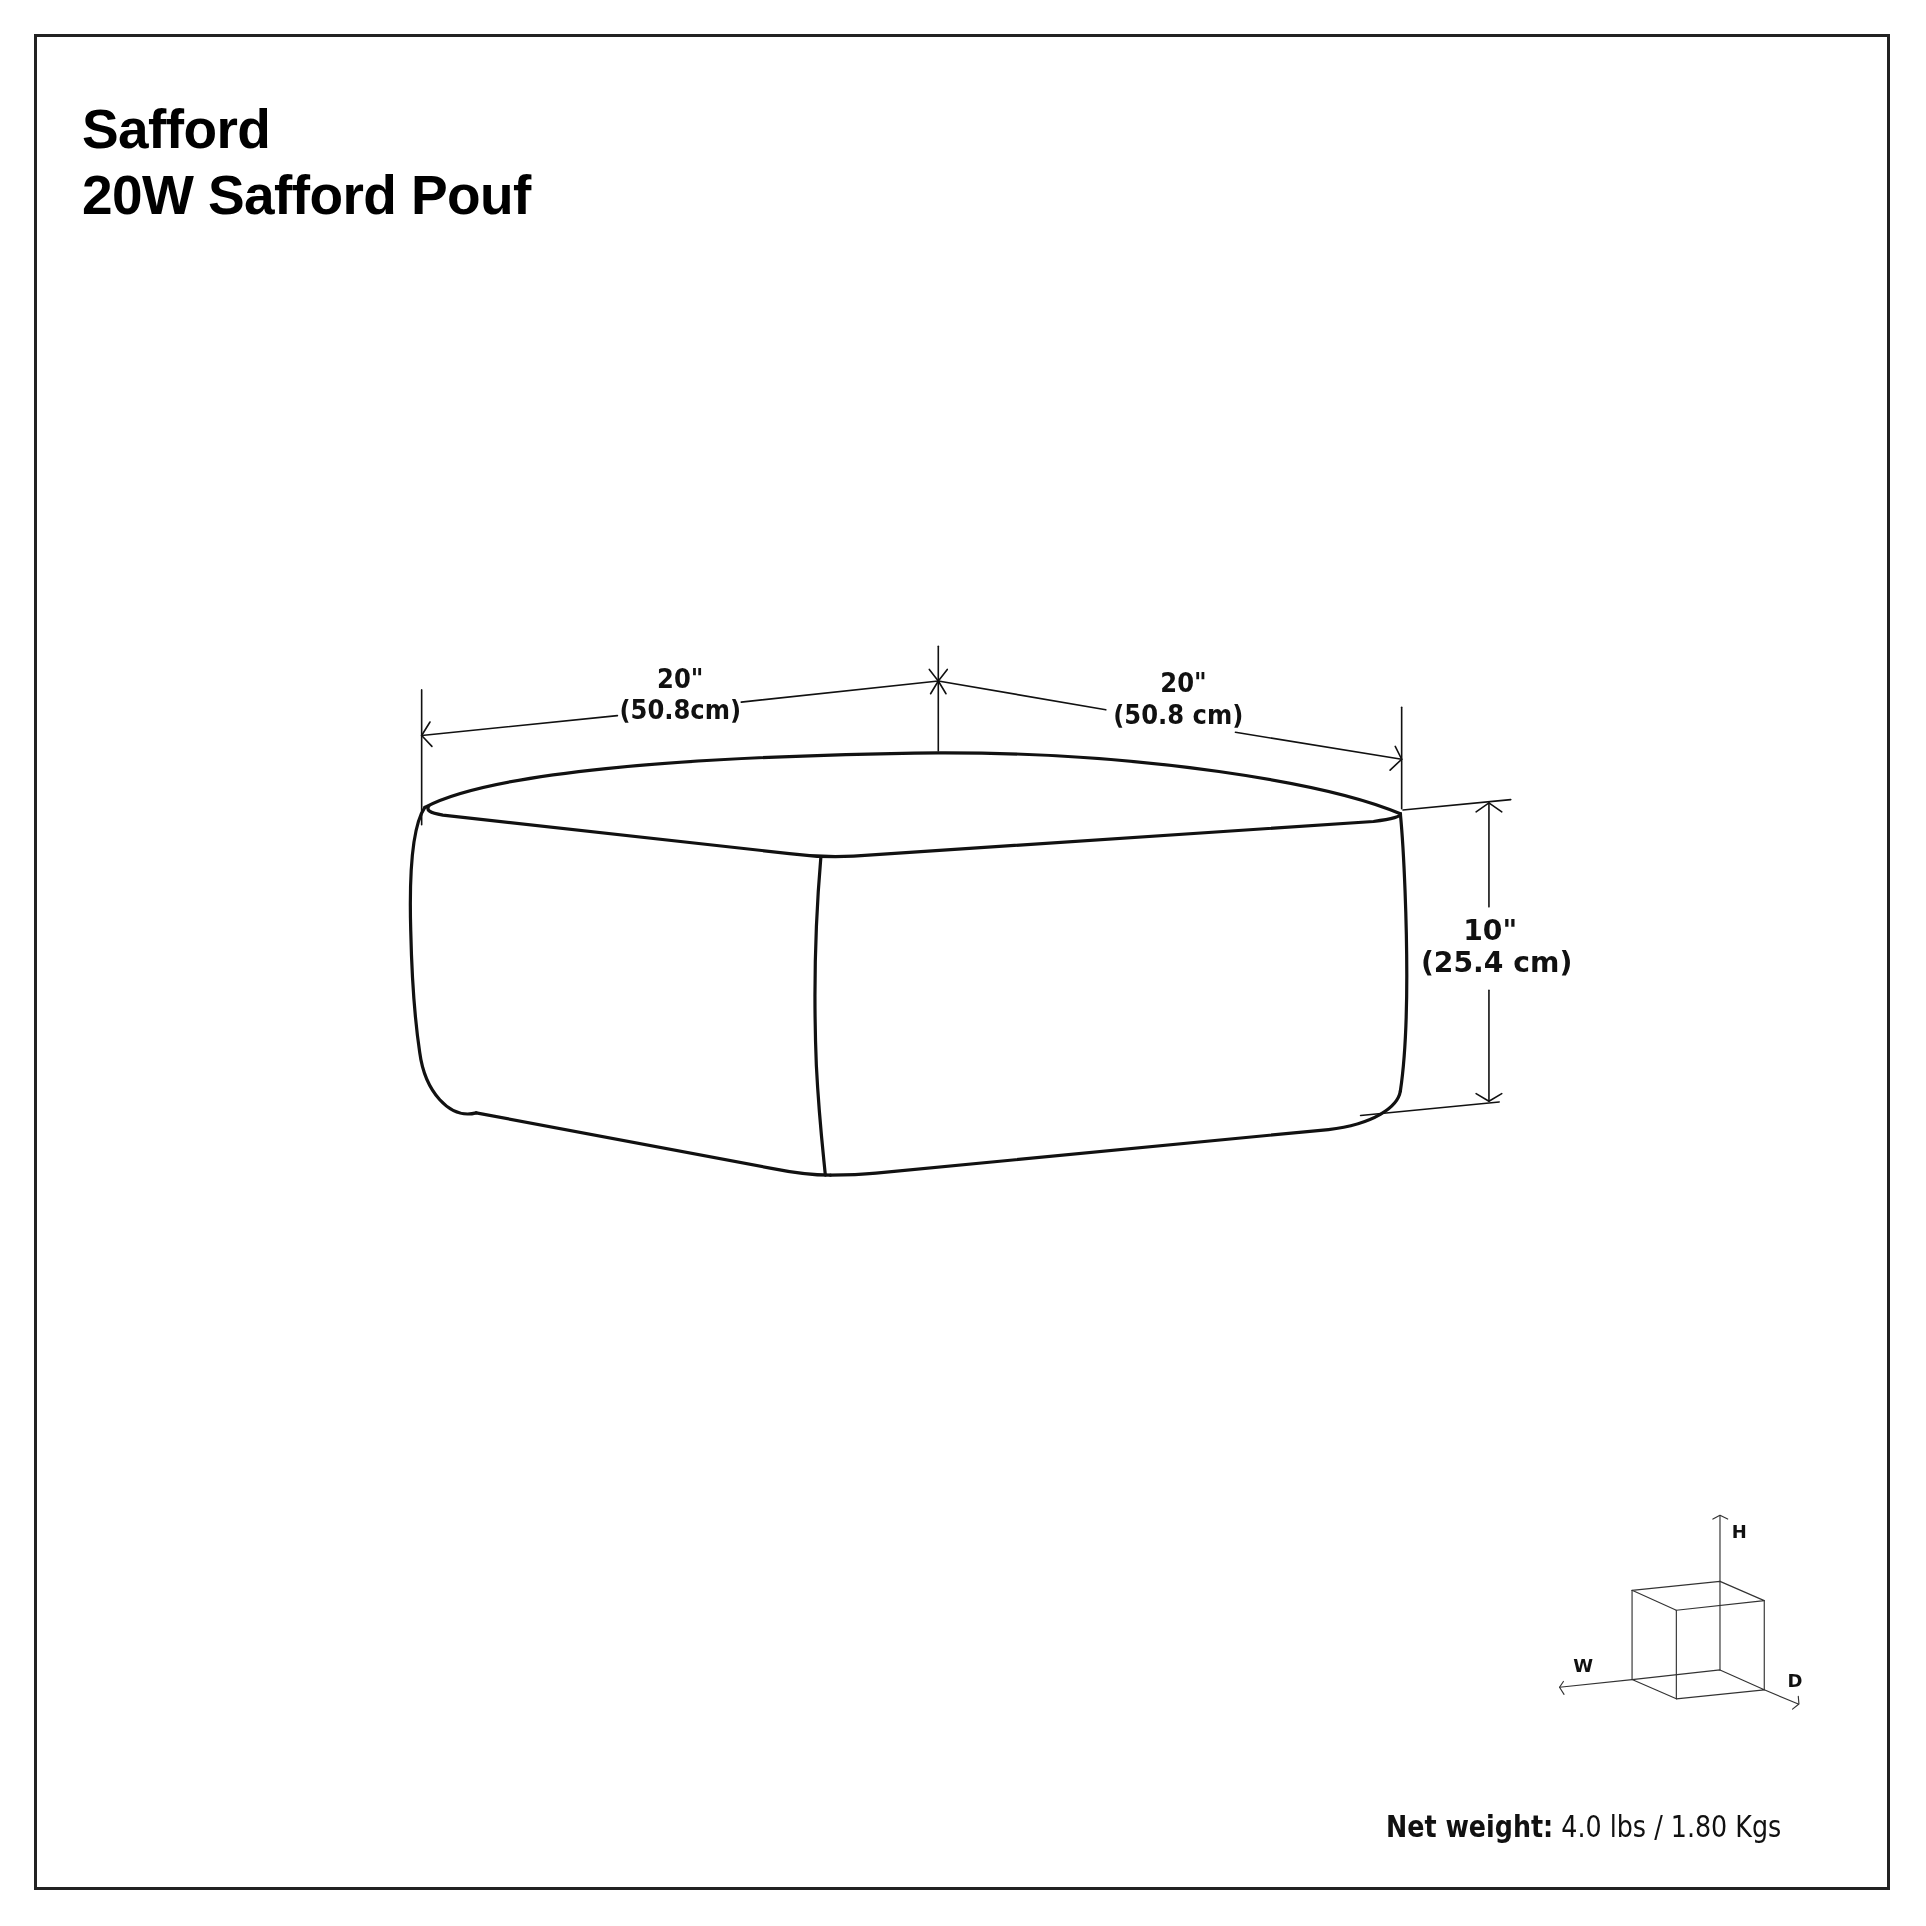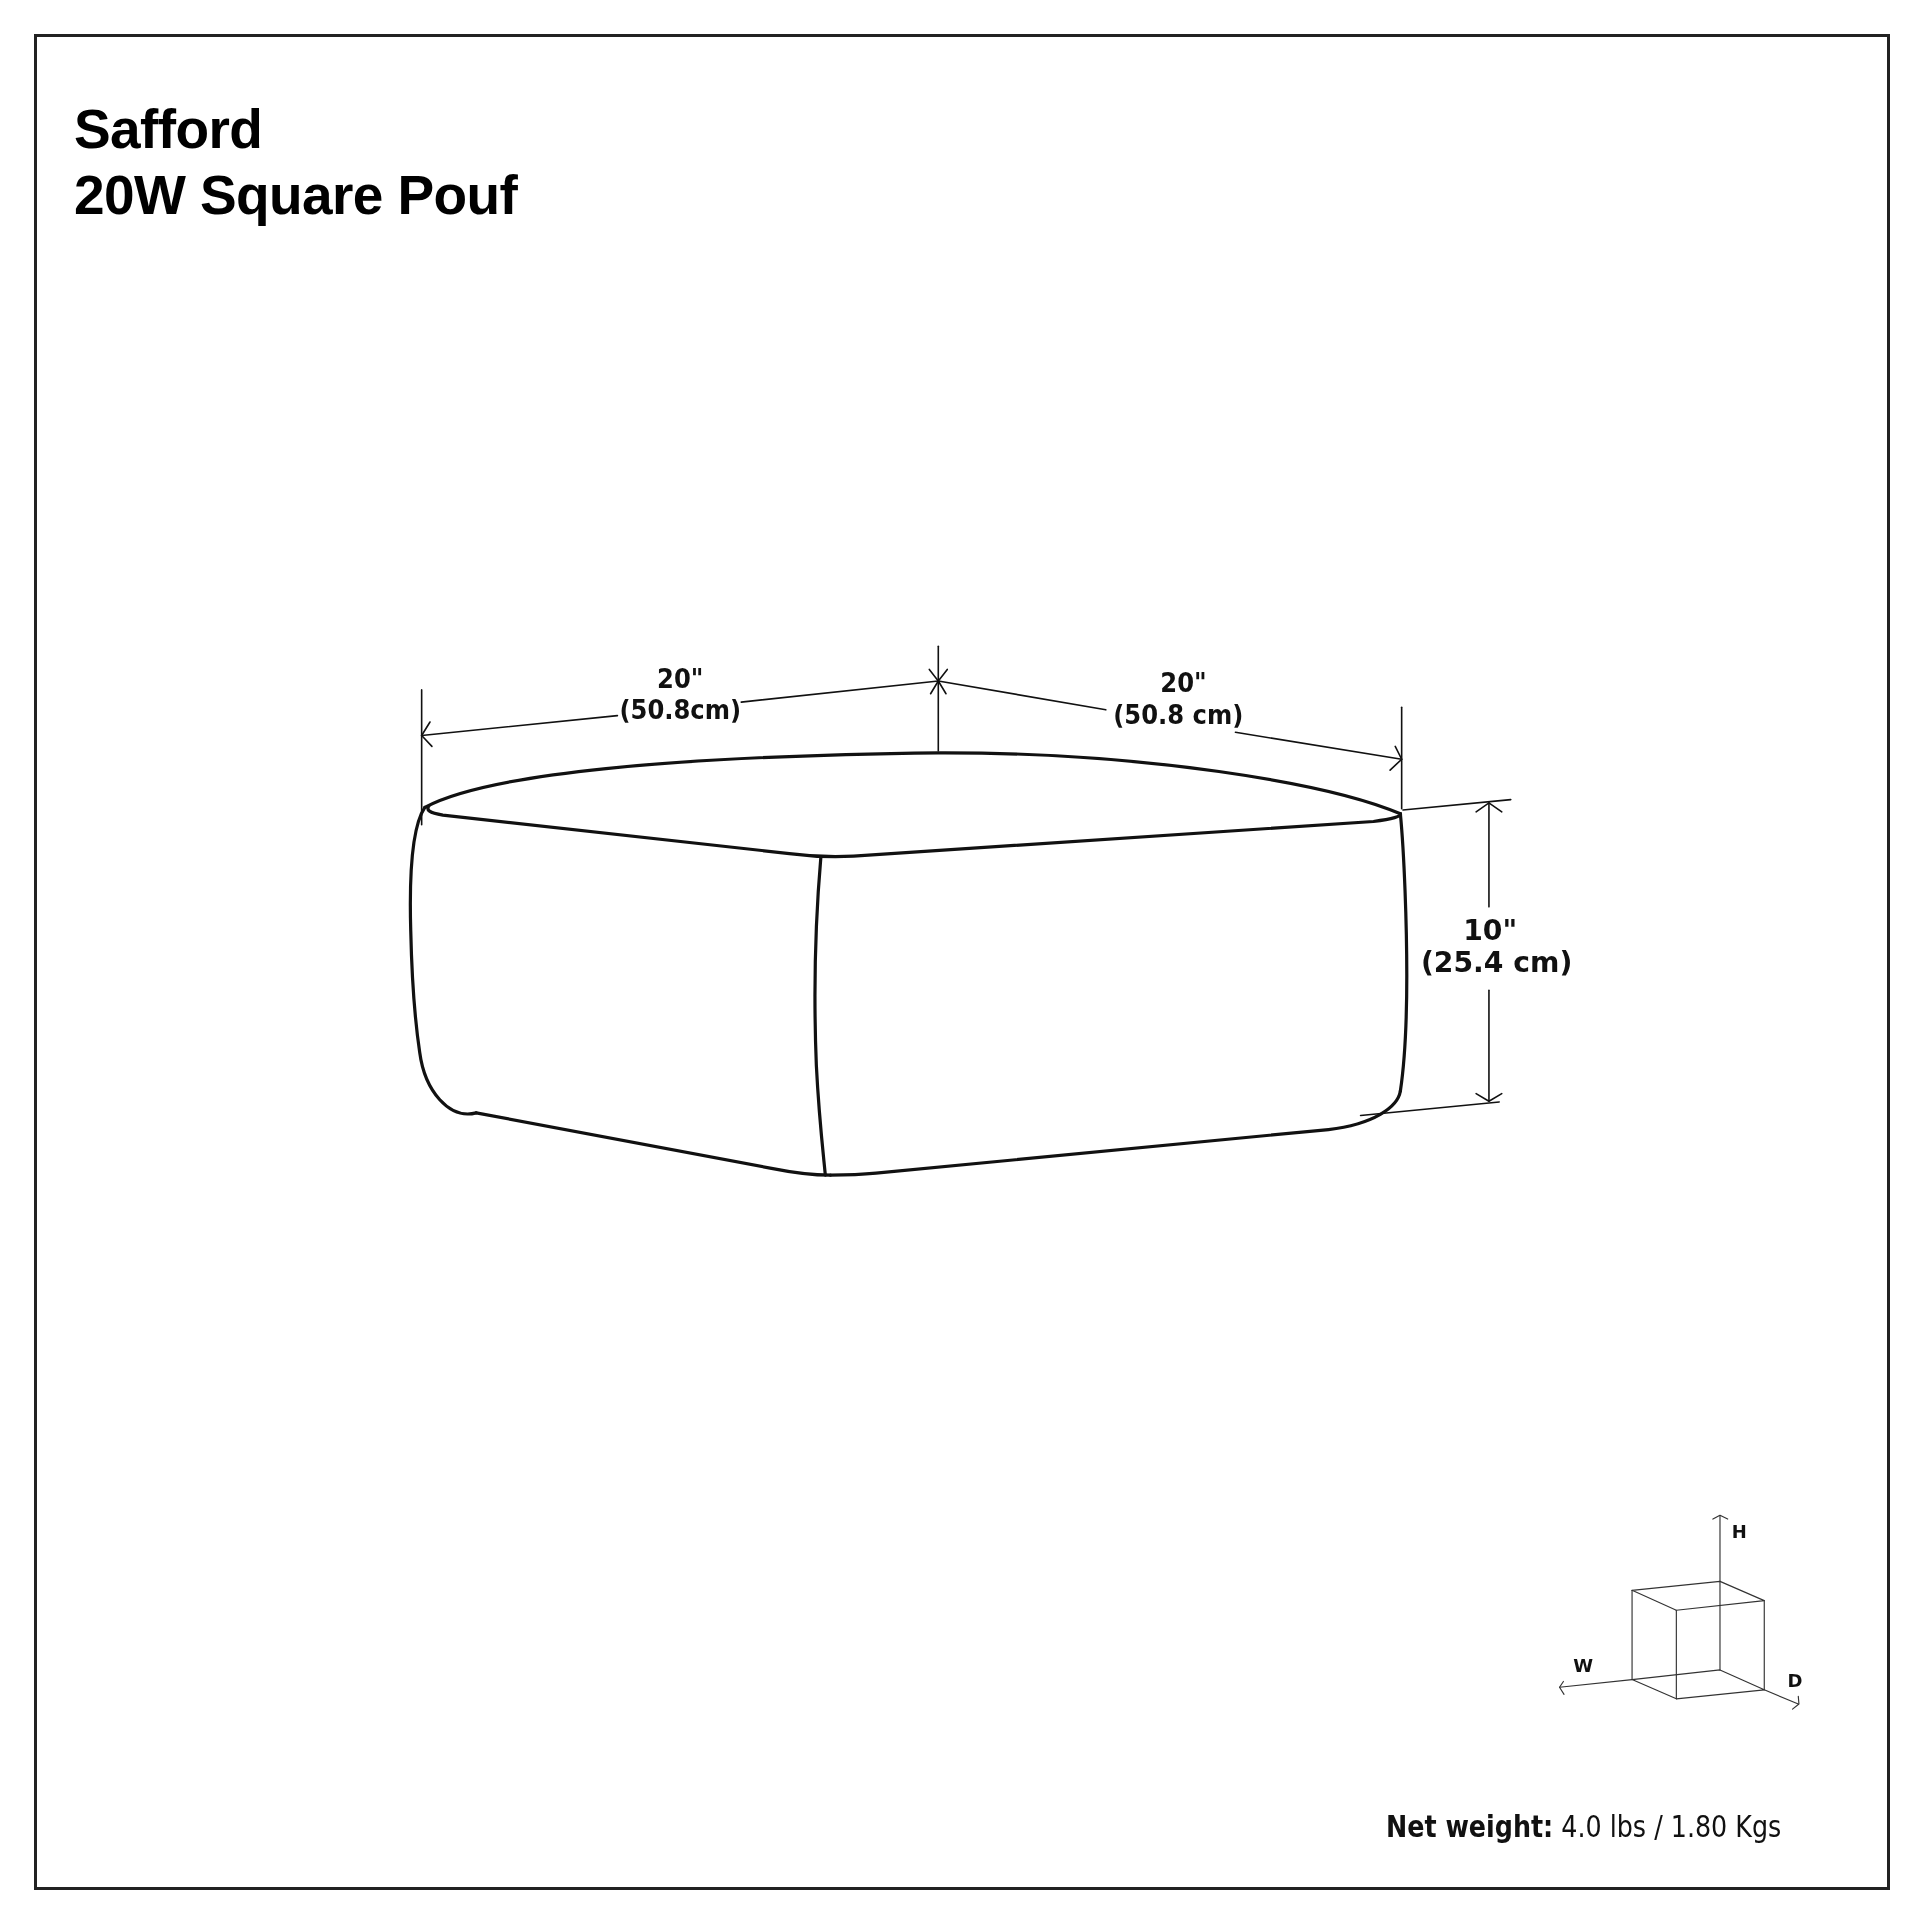--- a/index.html
+++ b/index.html
@@ -1,36 +1,36 @@
 <!DOCTYPE html>
 <html style="font-size:10.3px"><head>
 <meta charset="utf-8">
 <style>
   html, body { margin: 0; padding: 0; background: #ffffff; }
   body { width: 1926px; height: 1926px; position: relative; overflow: hidden; }
   .sheet { position: absolute; left: 0; top: 0; width: 1926px; height: 1926px; background: #ffffff; }
   .frame { position: absolute; left: 34px; top: 34px; width: 1850px; height: 1850px; border: 3.9px solid #222222; box-sizing: content-box; }
   .title { position: absolute; left: 74px; top: 96px; margin: 0; font-family: "Liberation Sans", sans-serif; font-weight: bold; font-size: 55px; line-height: 66px; color: #000000; letter-spacing: -0.6px; }
-  .title .line { display: block; white-space: nowrap; }
+  .title .line { display: block; white-space: nowrap; margin-left: 8px; }
   svg.drawing { position: absolute; left: 0; top: 0; }
   .dim-text { font-family: "DejaVu Sans", sans-serif; font-weight: bold; fill: #111111; }
   .axis-text { font-family: "DejaVu Sans", sans-serif; font-weight: bold; fill: #111111; }
   .weight { position: absolute; left: 1386px; top: 1809px; width: 411px; white-space: nowrap; font-family: "DejaVu Sans", sans-serif; font-size: 29.5px; line-height: 36px; color: #111111; transform-origin: left top; transform: scaleX(0.86); }
   .weight .lbl { font-weight: bold; }
   .weight .val { font-weight: normal; }
 </style>
 </head>
 <body>
 
 <div class="sheet">
   <div class="frame"></div>
 
   <h1 class="title">
     <span class="line">Safford</span>
-    <span class="line">20W Square Pouf</span>
+    <span class="line">20W Safford Pouf</span>
   </h1>
 
   <svg class="drawing" width="1926" height="1926" viewBox="0 0 3001 3001" xmlns="http://www.w3.org/2000/svg">
 
     <g fill="none" stroke="#111111" stroke-linecap="round" stroke-linejoin="round">
 
       <path stroke-width="5" d="M 662 1258 C 760 1205, 1050 1178, 1462 1173 C 1780 1172, 2070 1220, 2182 1268"></path>
 
       <path stroke-width="5" d="M 668 1256 C 664 1262, 668 1266, 690 1270 L 1230 1330 C 1260 1334, 1290 1336, 1330 1334 L 2140 1280 C 2170 1276, 2184 1272, 2182 1268"></path>
 

